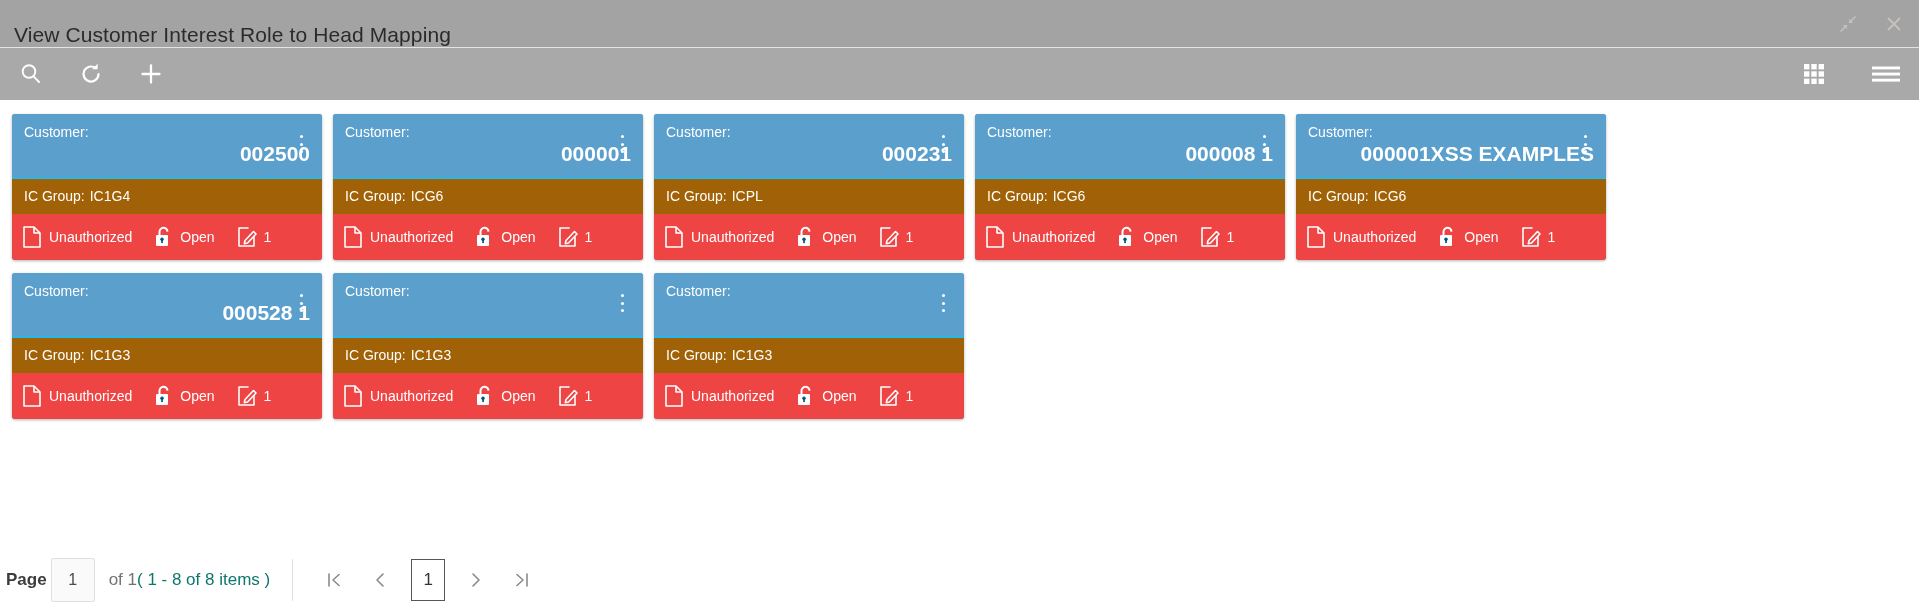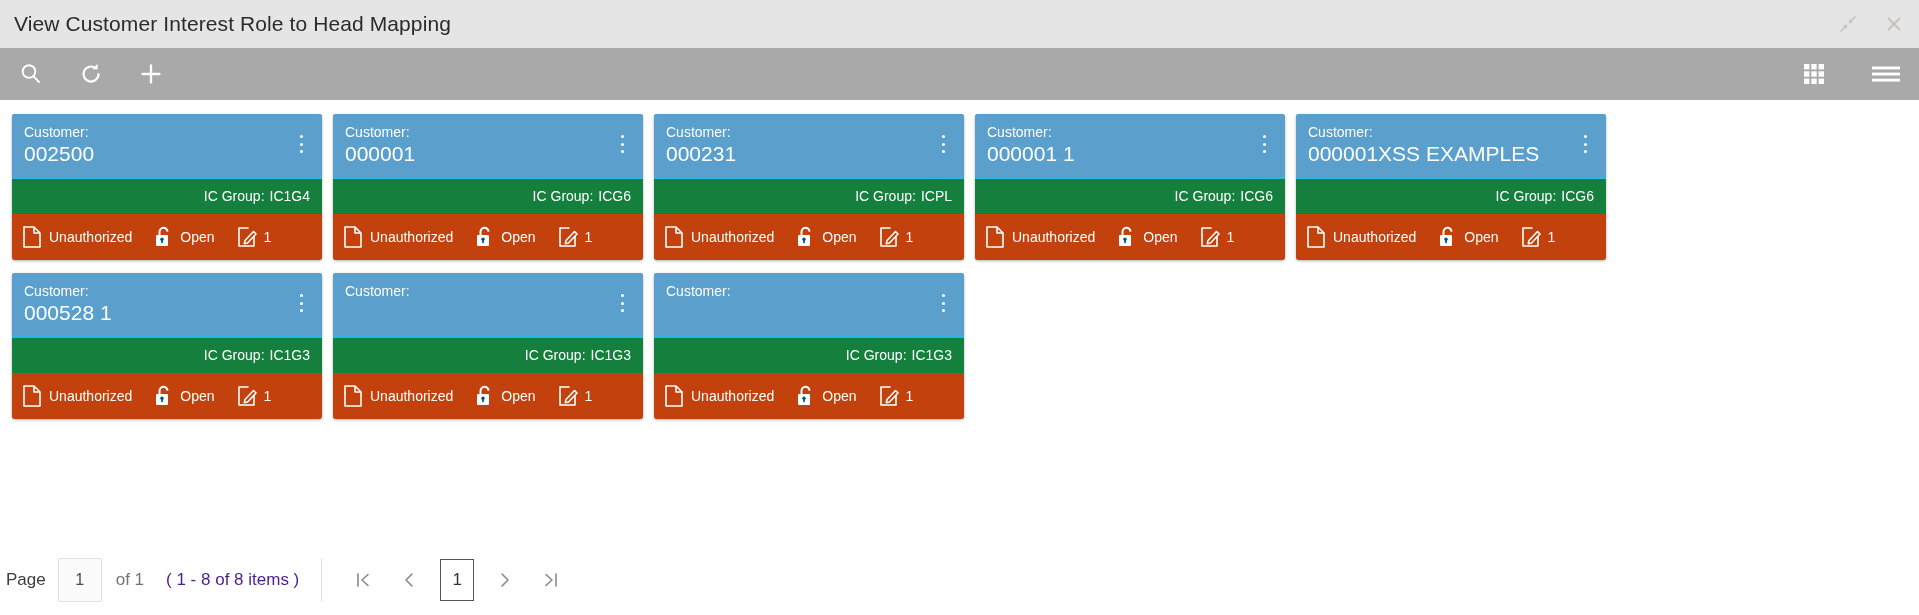--- a/index.html
+++ b/index.html
@@ -9,24 +9,24 @@
     height: 615px;
     background: #ffffff;
     font-family: "Liberation Sans", sans-serif;
     overflow: hidden;
   }
 
   
   .titlebar {
     position: relative;
     height: 48px;
-    background: #e5e5e5;
+    background: #a3a3a3;
     border-bottom: 1px solid #e4e4e4;
     display: flex;
-    align-items: center;
+    align-items: flex-end;
   }
   .titlebar-title {
     margin-left: 14px;
     font-size: 21px;
     color: #2b2b2b;
     font-weight: 400;
     letter-spacing: .1px;
   }
   .titlebar-actions {
     position: absolute;
@@ -103,23 +103,24 @@
   .card-label {
     color: #ffffff;
     font-size: 14px;
     line-height: 17px;
     font-weight: 400;
   }
   .card-value {
     color: #ffffff;
     font-size: 21px;
     line-height: 26px;
-    font-weight: 400;
+    font-weight: 700;
     white-space: nowrap;
     overflow: hidden;
+    text-align: right;
   }
   .kebab {
     position: absolute;
     right: 13px;
     top: 21px;
     width: 16px;
     height: 18px;
     display: flex;
     flex-direction: column;
     align-items: center;
@@ -128,33 +129,32 @@
   }
   .kebab i {
     display: block;
     width: 3px;
     height: 3px;
     border-radius: 50%;
     background: #ffffff;
   }
 
   .card-group {
-    background: #15803d;
+    background: #a16207;
     padding: 8px 12px 9px 12px;
     color: #ffffff;
     font-size: 14px;
     line-height: 18px;
     white-space: nowrap;
     overflow: hidden;
-    text-align: right;
   }
   .card-group .g-key { margin-right: 5px; }
 
   .card-foot {
-    background: #c2410c;
+    background: #ef4444;
     height: 46px;
     display: flex;
     align-items: center;
     padding: 0 10px;
     gap: 0;
   }
   .foot-item {
     display: flex;
     align-items: center;
     gap: 7px;
@@ -176,42 +176,42 @@
     width: 1919px;
     height: 70px;
     display: flex;
     align-items: center;
     padding-left: 6px;
     background: #ffffff;
   }
   .pager-label {
     font-size: 17px;
     color: #3c3c3c;
-    margin-right: 12px;
+    margin-right: 4px;
+    font-weight: bold;
   }
   .pager-input {
     width: 44px;
     height: 44px;
     border: 1px solid #e0e0e0;
     background: #fafafa;
     text-align: center;
     font-size: 16px;
     color: #4a4a4a;
     font-family: "Liberation Sans", sans-serif;
     border-radius: 2px;
   }
   .pager-of {
     font-size: 17px;
     color: #737373;
     margin-left: 14px;
   }
   .pager-count {
     font-size: 17px;
-    color: #4c1d95;
-    margin-left: 22px;
+    color: #0f766e;
   }
   .pager-sep {
     width: 1px;
     height: 42px;
     background: #e0e0e0;
     margin: 0 18px 0 22px;
   }
   .pager-nav { display: flex; align-items: center; gap: 0; }
   .pg-btn {
     width: 46px;
@@ -425,21 +425,21 @@
               <path d="M2 2 L11 2 M2 2 L2 20 L17 20 L17 11" fill="none" stroke="#ffffff" stroke-width="1.6" stroke-linejoin="round" stroke-linecap="round"></path>
               <path d="M8 14.5 L16.5 5.5 L19 8 L10.5 17 L7.3 17.7 Z" fill="none" stroke="#ffffff" stroke-width="1.6" stroke-linejoin="round"></path>
             </svg>
             <span>1</span>
           </div>
         </div>
       </div>
       <div class="card">
         <div class="card-head">
           <div class="card-label">Customer:</div>
-          <div class="card-value">000001 1</div>
+          <div class="card-value">000008 1</div>
           <div class="kebab">
             <i></i>
             <i></i>
             <i></i>
           </div>
         </div>
         <div class="card-group"><span class="g-key">IC Group:</span><span>ICG6</span></div>
         <div class="card-foot">
           <div class="foot-item auth">
             <svg width="20" height="22" viewBox="0 0 20 22">

